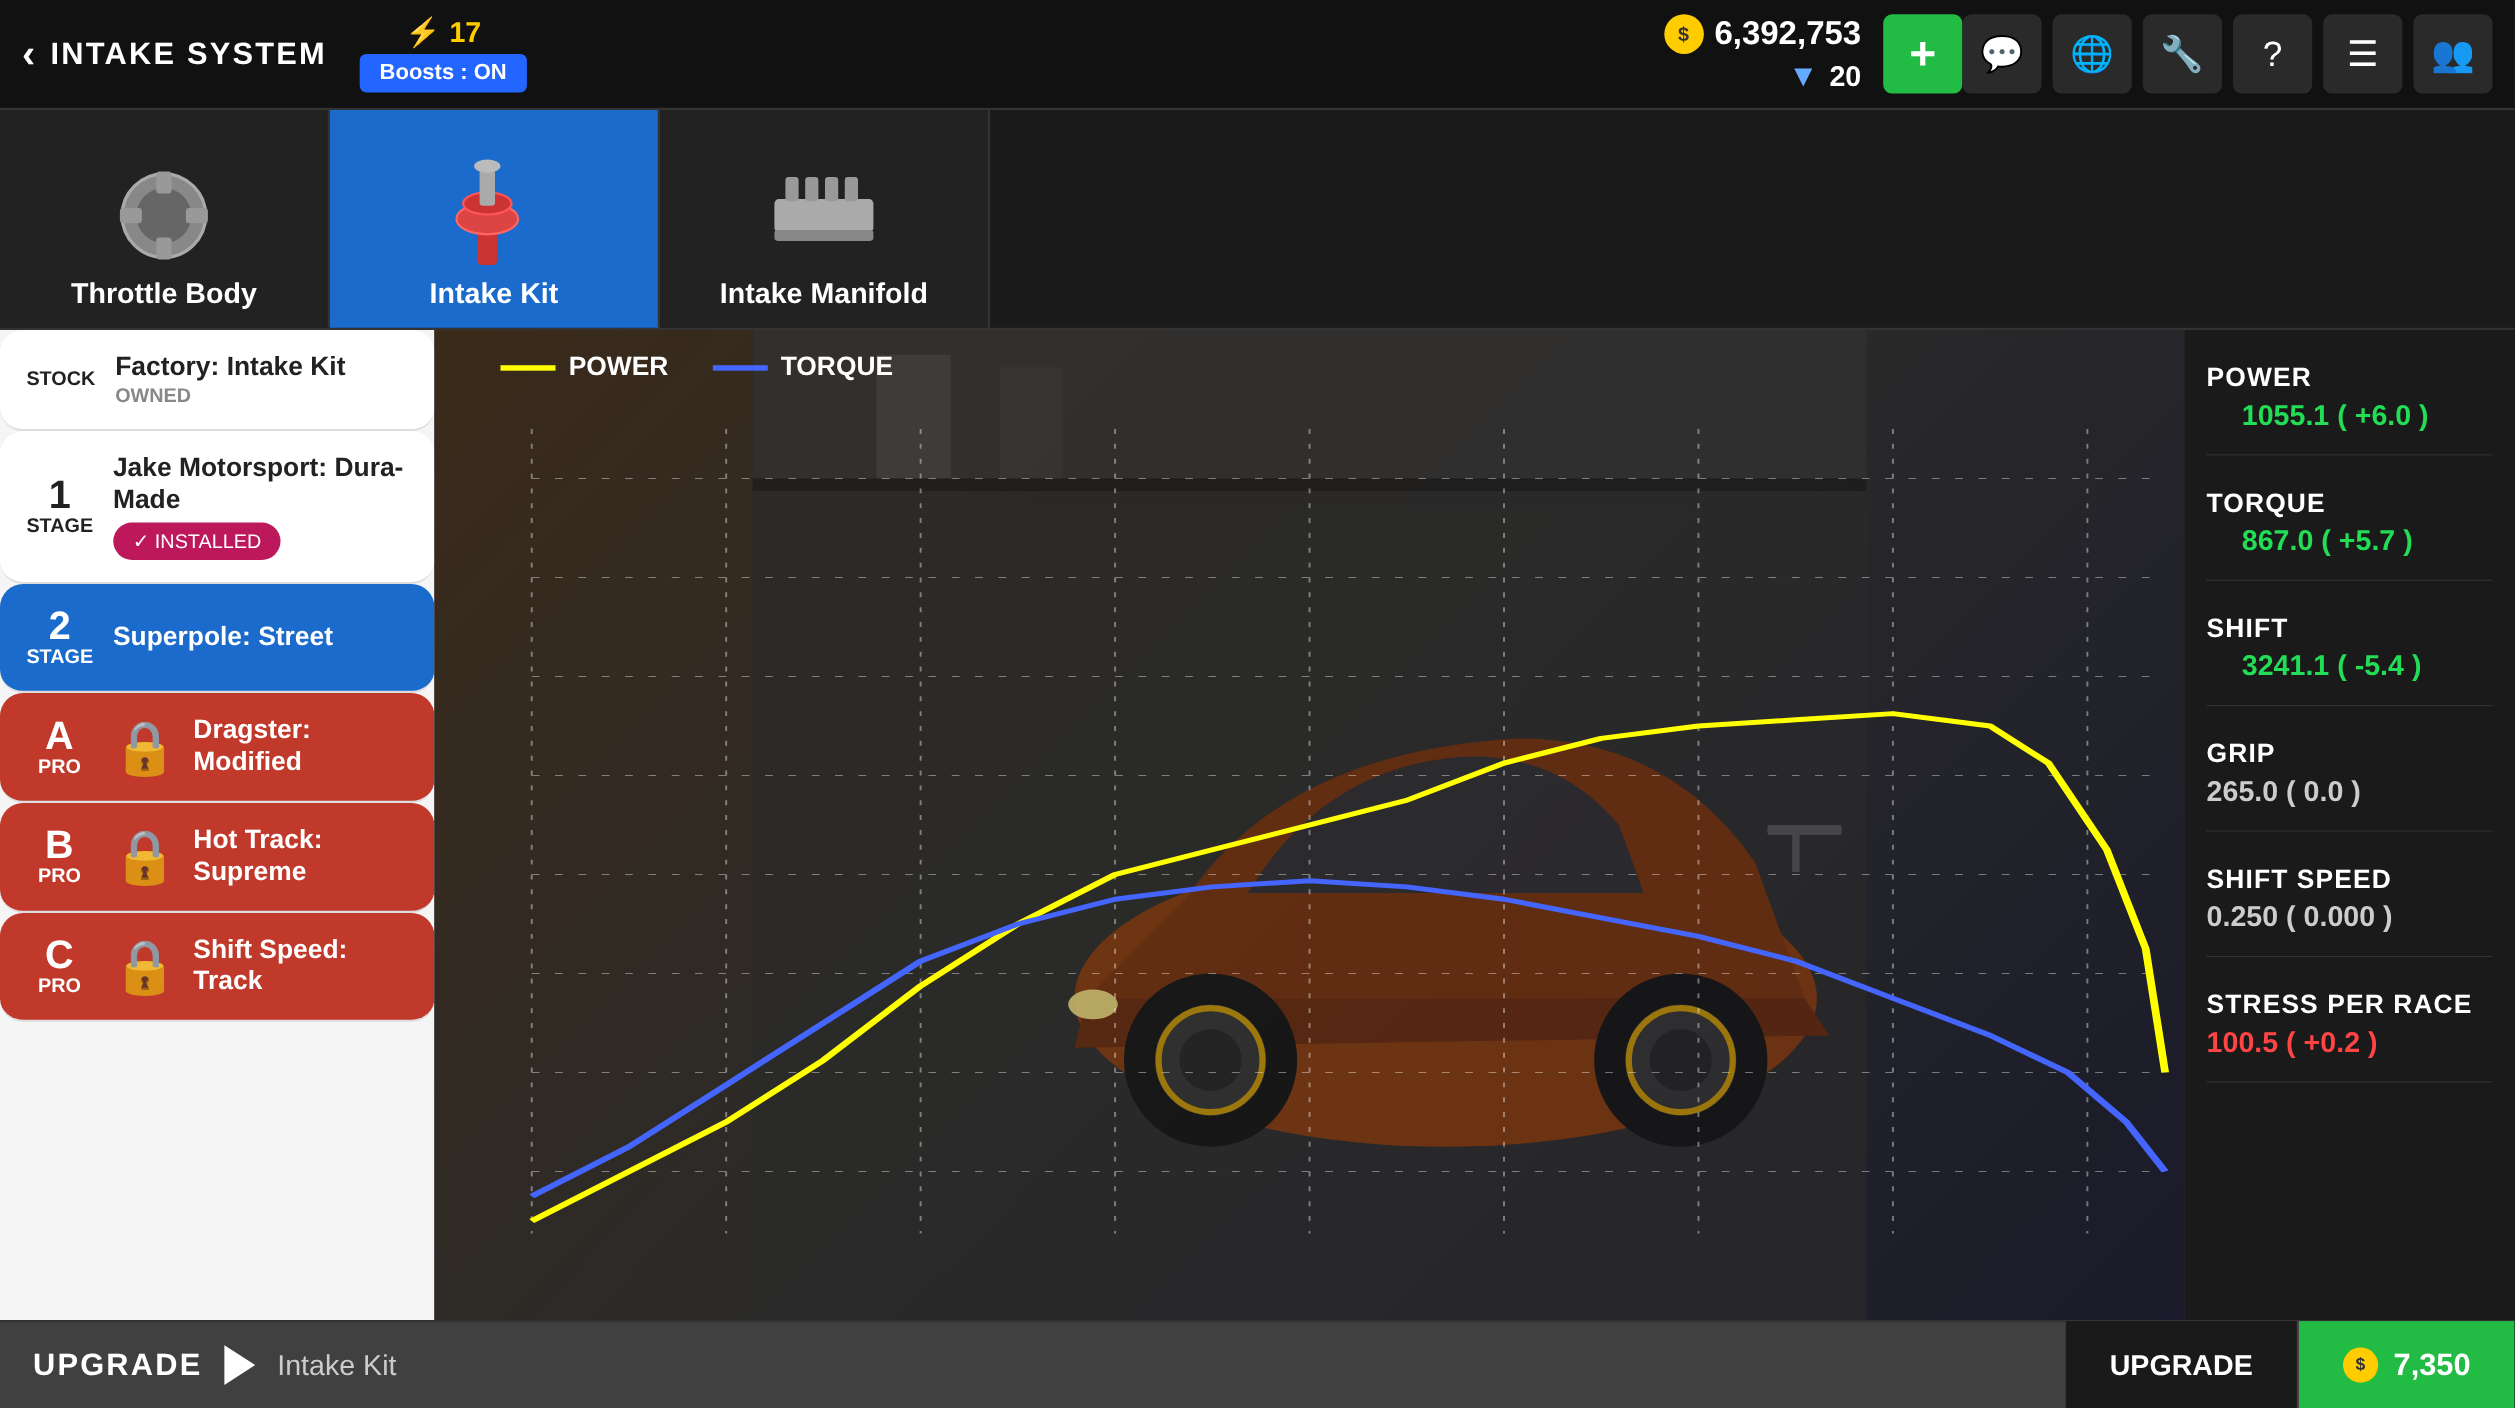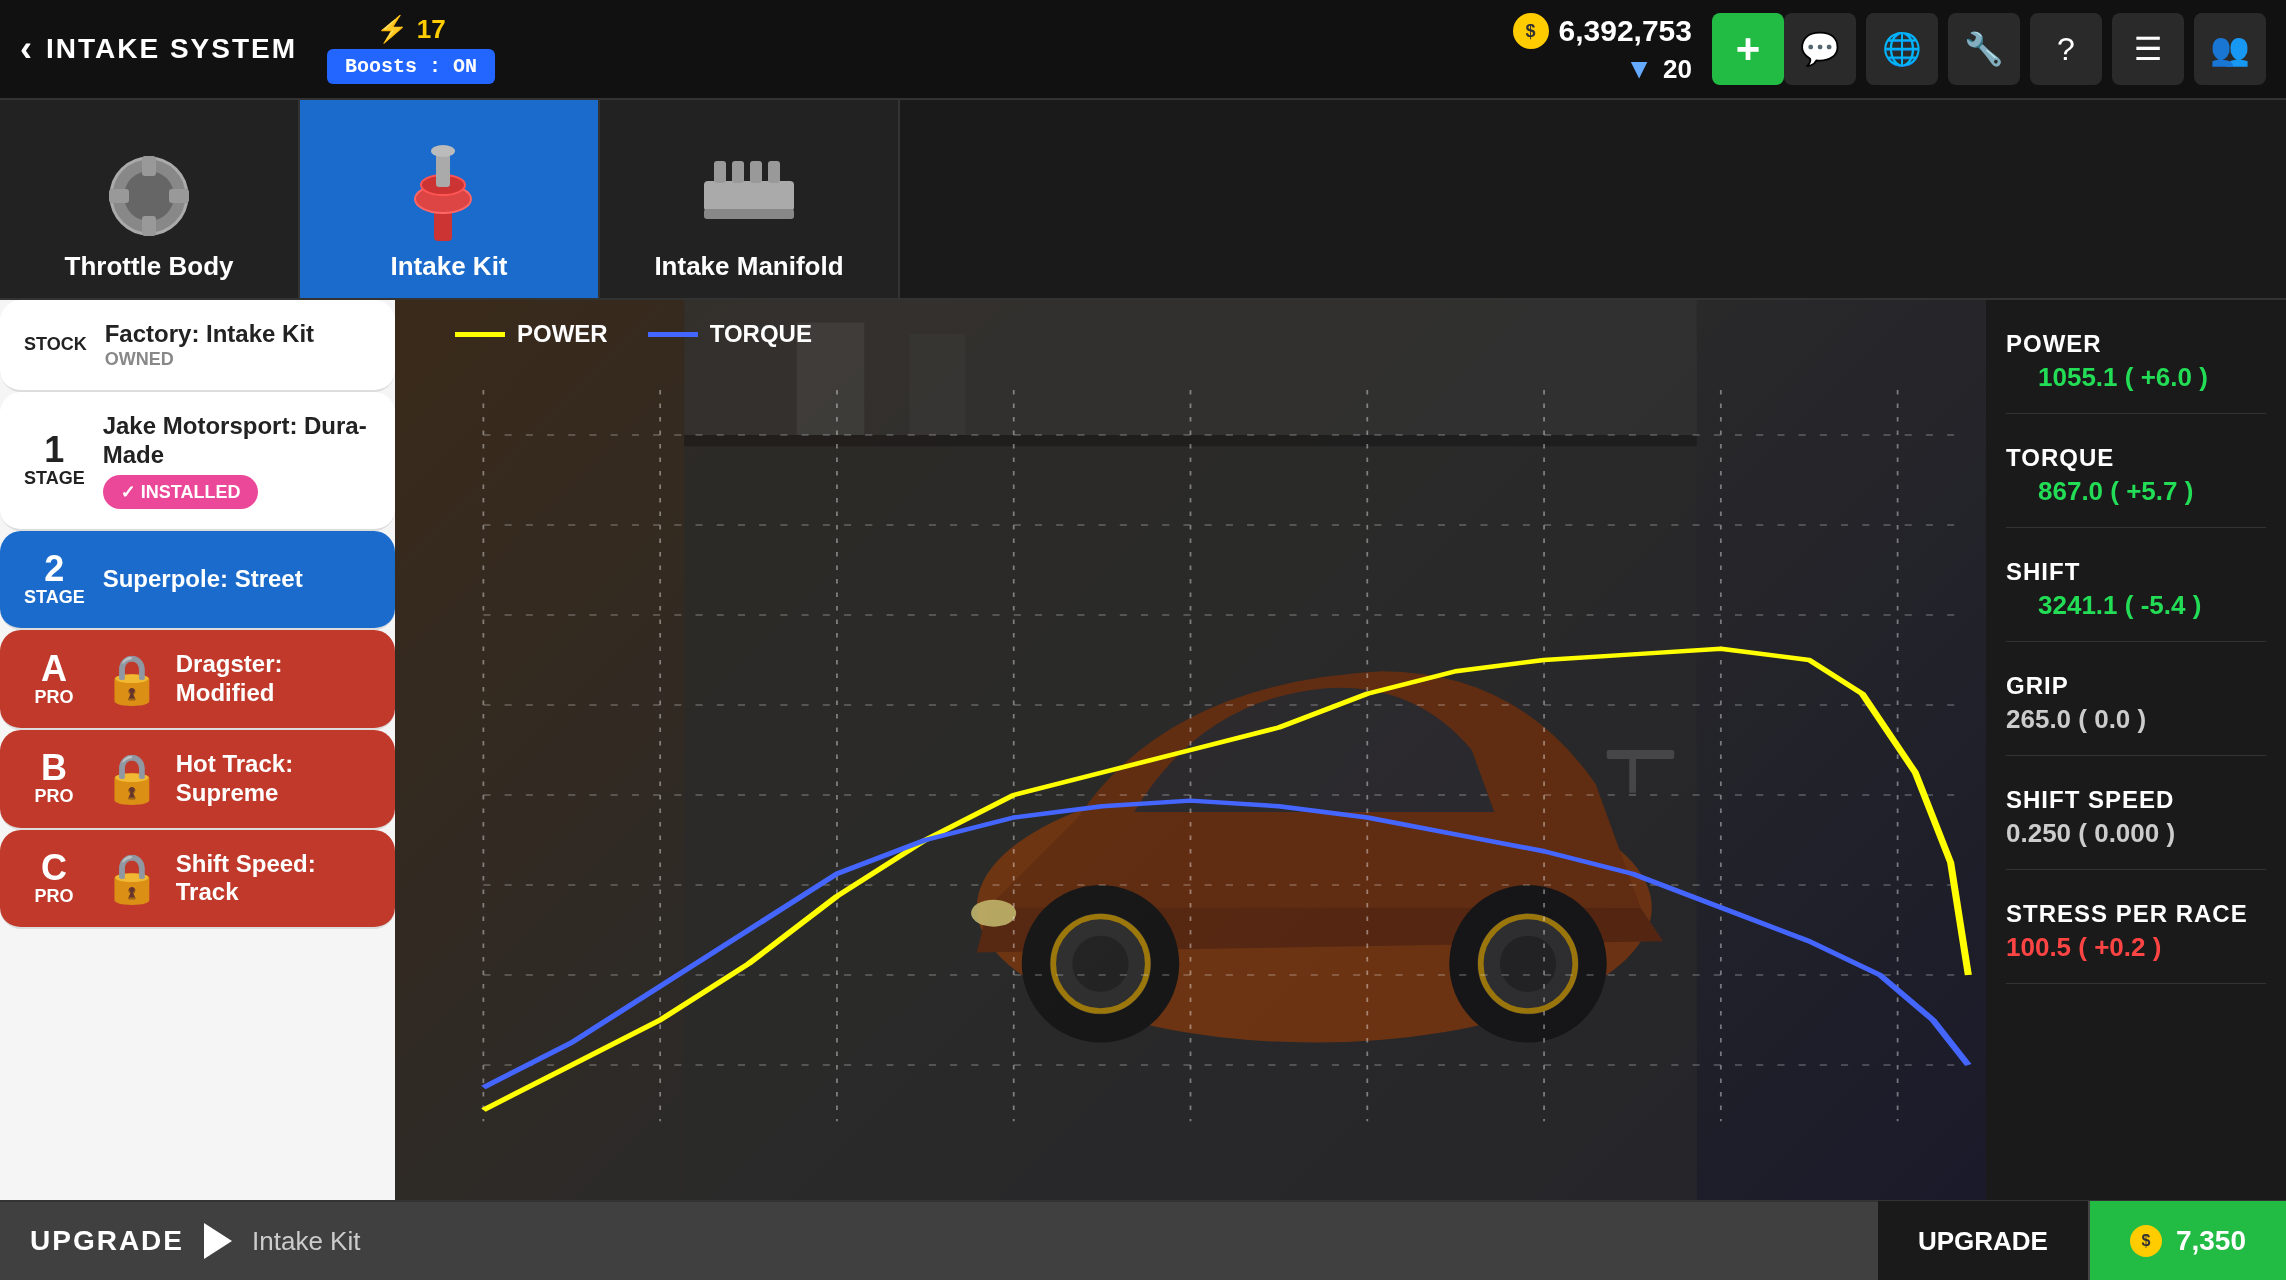--- a/index.html
+++ b/index.html
@@ -50,21 +50,20 @@
       font-weight: bold;
       color: #ffcc00;
     }
     .boost-badge {
       background: #2266ff;
       color: white;
       font-size: 20px;
       font-weight: bold;
       padding: 6px 18px;
       border-radius: 6px;
-      font-family: Liberation Mono, monospace;
     }
     .spacer { flex: 1; }
     .currency-section {
       display: flex;
       flex-direction: column;
       align-items: flex-end;
       gap: 4px;
       margin-right: 20px;
     }
     .gold-currency {
@@ -208,26 +207,26 @@
     }
     .upgrade-info {
       flex: 1;
     }
     .upgrade-name {
       font-size: 24px;
       font-weight: 900;
       line-height: 1.2;
     }
     .installed-badge {
-      background: #ec4899;
+      background: #be185d;
       color: white;
       border-radius: 20px;
       padding: 6px 18px;
       font-size: 18px;
-      font-weight: bold;
+      font-weight: normal;
       display: flex;
       align-items: center;
       gap: 6px;
       margin-top: 6px;
       width: fit-content;
     }
     .stock-item {
       background: white;
     }
     .stock-label {

